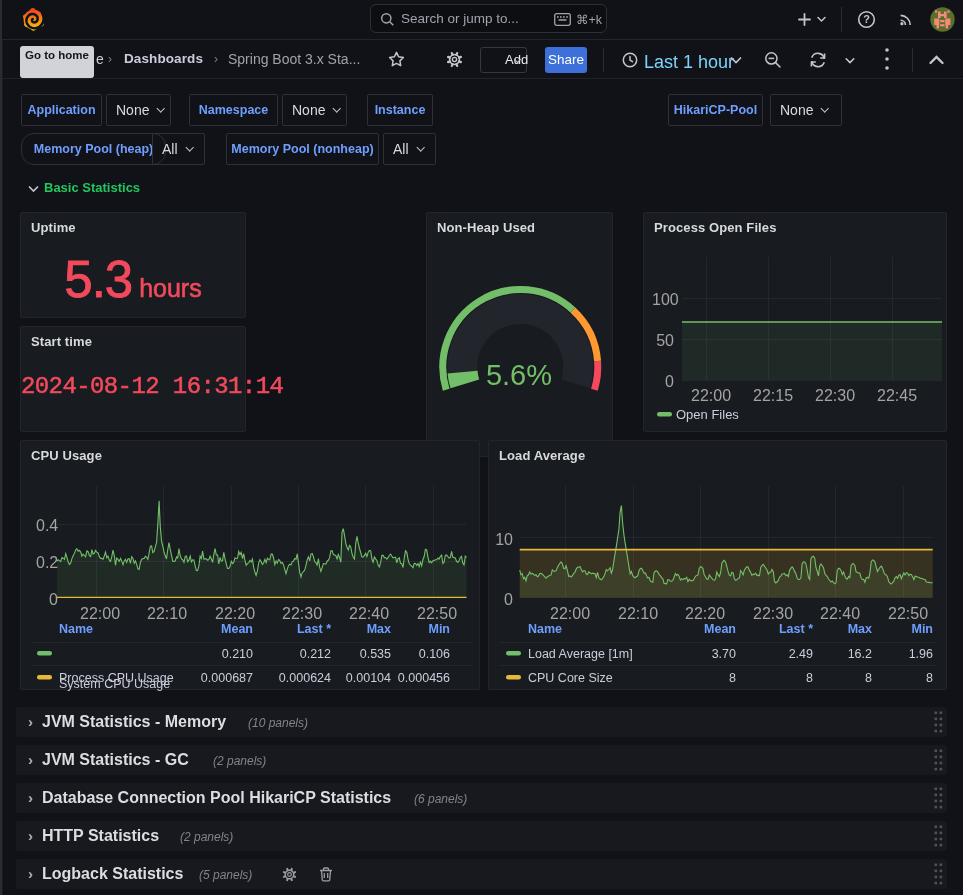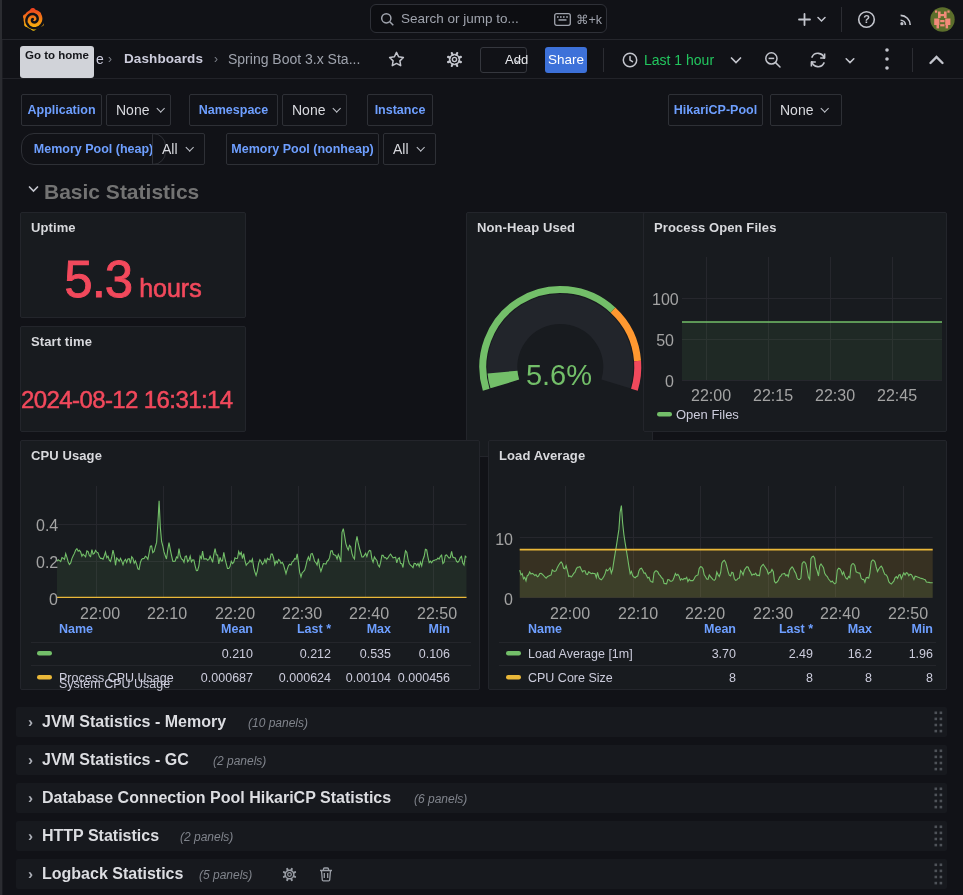--- a/index.html
+++ b/index.html
@@ -126,21 +126,21 @@
 
   <div class="abs" style="left:480px;top:47px;width:47px;height:26px;border:1px solid #35373e;border-radius:3px;color:#e8e9ed;font-size:13px;font-weight:500;line-height:24px;text-align:left;padding-left:24px;">Add<span class="chevdn" style="position:absolute;right:6px;top:9px;width:5px;height:5px;"></span></div>
 
   <div class="abs" style="left:545px;top:47px;width:42px;height:26px;background:#3d71d9;border-radius:3px;color:#ffffff;font-size:13.5px;font-weight:500;line-height:26px;text-align:center;">Share</div>
   <div class="abs" style="left:603px;top:48px;width:1px;height:24px;background:#2c2d33;"></div>
 
   <svg class="abs" style="left:622px;top:52px;" width="16" height="16" viewBox="0 0 16 16">
       <circle cx="8" cy="8" r="6.7" fill="none" stroke="#c3c5cd" stroke-width="1.5"></circle>
       <path d="M8 4.5V8l2.5 1.7" fill="none" stroke="#c3c5cd" stroke-width="1.5" stroke-linecap="round"></path>
     </svg>
-  <div class="abs" style="left:644px;top:52px;font-size:14px;font-weight:500;color:#22c55e;text-align:right;">Last 1 hour</div>
+  <div class="abs" style="left:644px;top:52px;font-size:18px;font-weight:500;color:#7dd3fc;text-align:right;">Last 1 hour</div>
   <svg class="abs" style="left:730px;top:56px;" width="12" height="9" viewBox="0 0 12 9">
       <path d="M1.5 2l4.5 4.5L10.5 2" fill="none" stroke="#c3c5cd" stroke-width="1.7" stroke-linecap="round"></path>
     </svg>
 
   <svg class="abs" style="left:764px;top:51px;" width="18" height="18" viewBox="0 0 18 18">
       <circle cx="7.4" cy="7.4" r="5.6" fill="none" stroke="#c3c5cd" stroke-width="1.5"></circle>
       <line x1="4.6" y1="7.4" x2="10.2" y2="7.4" stroke="#c3c5cd" stroke-width="1.5"></line>
       <line x1="11.6" y1="11.6" x2="16" y2="16" stroke="#c3c5cd" stroke-width="1.5" stroke-linecap="round"></line>
     </svg>
 
@@ -175,38 +175,38 @@
   <div class="vlabel" style="left:668px;top:94px;width:95px;">HikariCP-Pool</div>
   <div class="vval" style="left:770px;top:94px;width:72px;">None<span class="caret"></span></div>
   <div class="vlabel" style="left:21px;top:133px;width:145px;border-radius:13px;">Memory Pool (heap)</div>
   <div class="vval" style="left:152px;top:133px;width:53px;">All<span class="caret"></span></div>
   <div class="vlabel" style="left:226px;top:133px;width:153px;">Memory Pool (nonheap)</div>
   <div class="vval" style="left:383px;top:133px;width:53px;">All<span class="caret"></span></div>
 
   <svg class="abs" style="left:28px;top:185px;" width="11" height="8" viewBox="0 0 11 8">
       <path d="M1.5 2l4 4 4-4" fill="none" stroke="#c3c5cd" stroke-width="1.7" stroke-linecap="round"></path>
     </svg>
-  <div class="abs" style="left:44px;top:180px;font-size:21px;font-weight:700;color:#737373;">Basic Statistics</div>
+  <div class="abs" style="left:44px;top:180px;font-size:13px;font-weight:700;color:#22c55e;">Basic Statistics</div>
 
   <div class="panel" style="left:20px;top:212px;width:226px;height:106px;">
     <div class="ptitle">Uptime</div>
     <div class="abs" style="left:0;top:37px;width:224px;text-align:center;white-space:nowrap;">
       <span style="font-size:51px;font-weight:400;color:#f2495c;letter-spacing:-1px;-webkit-text-stroke:0.9px #f2495c;">5.3</span><span style="font-size:25px;font-weight:400;color:#f2495c;-webkit-text-stroke:0.6px #f2495c;"> hours</span>
     </div>
   </div>
 
   <div class="panel" style="left:20px;top:326px;width:226px;height:106px;">
     <div class="ptitle">Start time</div>
-    <div class="abs" style="left:0;top:59px;width:224px;text-align:left;white-space:nowrap;">
+    <div class="abs" style="left:0;top:46px;width:224px;text-align:left;white-space:nowrap;font-family:Liberation Mono, monospace;">
       <span style="font-size:24px;font-weight:400;color:#f2495c;letter-spacing:-0.6px;-webkit-text-stroke:0.5px #f2495c;">2024-08-12 16:31:14</span>
     </div>
   </div>
 
 
-  <div class="panel" style="left:466px;top:212px;width:187px;height:245px;">
+  <div class="panel" style="left:426px;top:212px;width:187px;height:245px;">
     <div class="ptitle">Non-Heap Used</div>
     <svg class="abs" style="left:0;top:0;" width="185" height="218" viewBox="0 0 185 218">
       <path d="M37.83 170.96A58 58 0 1 1 148.77 170.96" fill="none" stroke="#22252b" stroke-width="30"></path>
       <path d="M19.19 176.66A77.5 77.5 0 0 1 145.96 97.14" fill="none" stroke="#73bf69" stroke-width="7"></path>
       <path d="M145.96 97.14A77.5 77.5 0 0 1 170.57 148.05" fill="none" stroke="#ff9830" stroke-width="7"></path>
       <path d="M170.57 148.05A77.5 77.5 0 0 1 167.41 176.66" fill="none" stroke="#f2495c" stroke-width="7"></path>
       <path d="M37.83 170.96A58 58 0 0 1 35.52 159.07" fill="none" stroke="#73bf69" stroke-width="30"></path>
       <text x="92" y="171.5" text-anchor="middle" font-size="29" fill="#73bf69" font-family="Liberation Sans">5.6%</text>
     </svg>
   </div>

